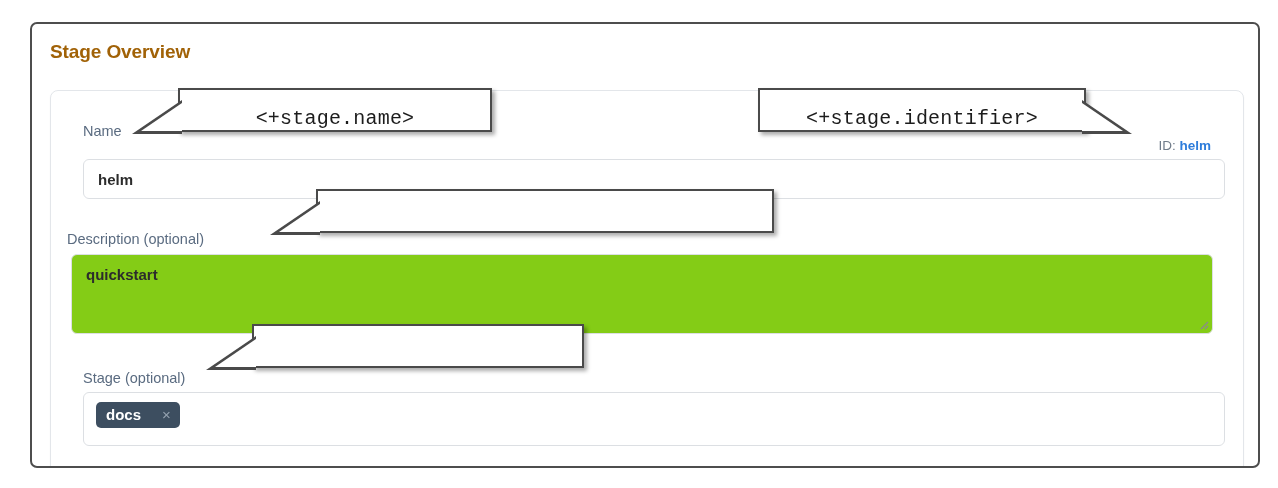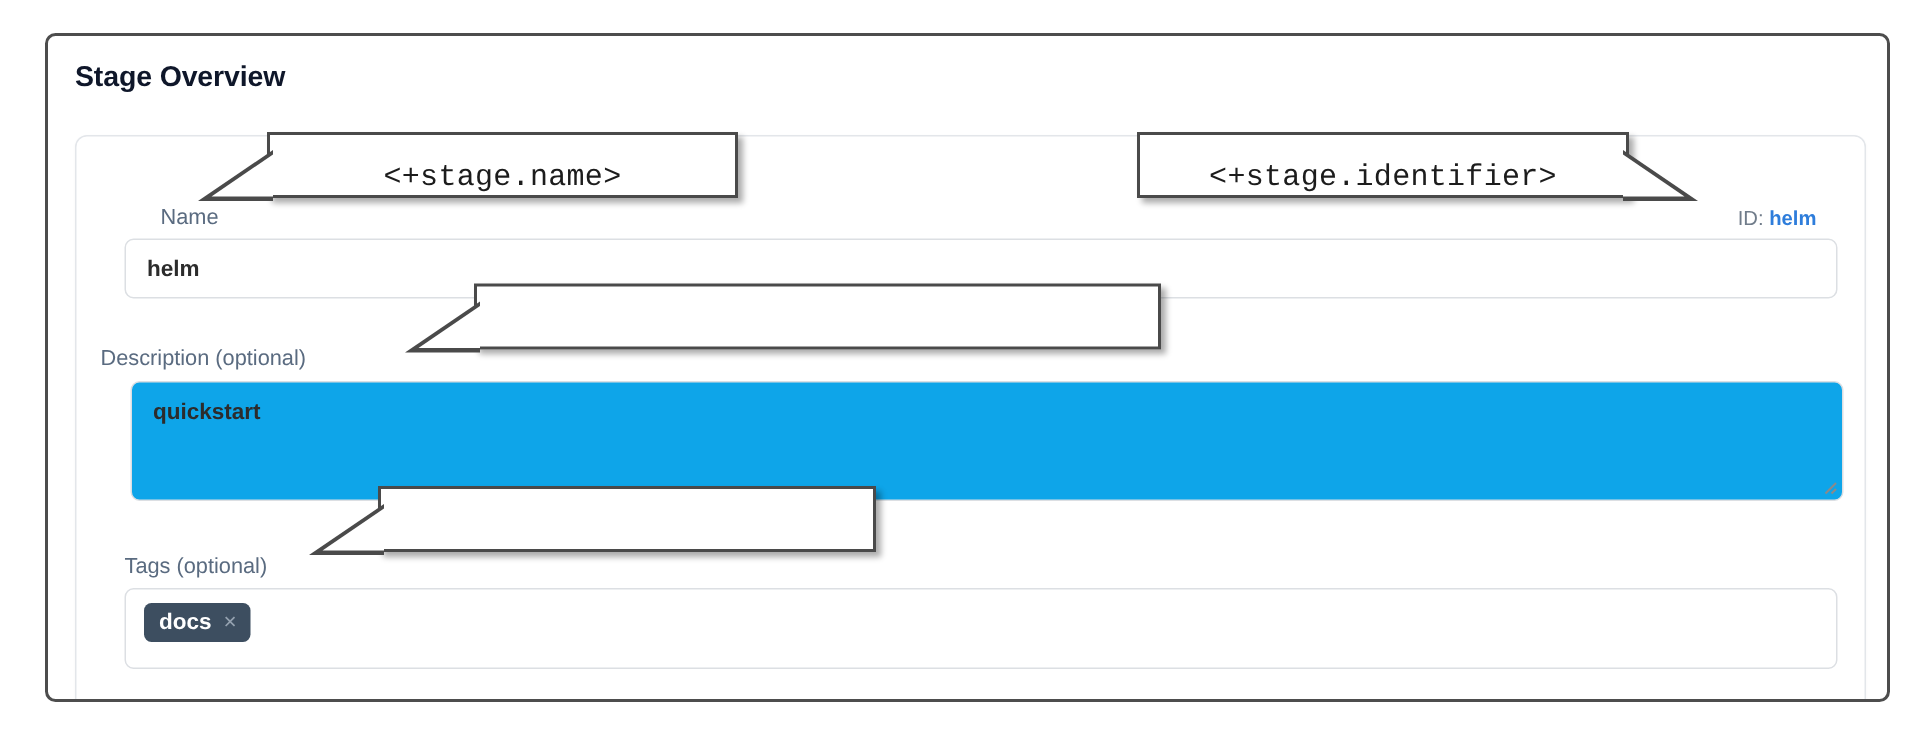--- a/index.html
+++ b/index.html
@@ -28,21 +28,21 @@
     box-sizing: border-box;
     overflow: hidden;
   }
 
   .panel-title {
     position: absolute;
     left: 18px;
     top: 17px;
     font-size: 19px;
     font-weight: bold;
-    color: #0f172a;
+    color: #a16207;
     letter-spacing: -0.1px;
   }
 
   
   .card {
     position: absolute;
     left: 18px;
     top: 66px;
     width: 1194px;
     height: 400px;
@@ -91,26 +91,26 @@
     font-size: 15px;
     font-weight: bold;
     color: #2c2c2c;
     padding: 0 14px;
     line-height: 38px;
     outline: none;
   }
 
   .textarea-box {
     position: absolute;
-    left: 36px;
+    left: 20px;
     width: 1142px;
     height: 80px;
     border: 1px solid #dcdfe3;
     border-radius: 6px;
-    background: #0ea5e9;
+    background: #84cc16;
     box-sizing: border-box;
     padding: 11px 14px;
     font-size: 15px;
     font-weight: bold;
     color: #2c2c2c;
   }
   .resize-grip {
     position: absolute;
     right: 3px;
     bottom: 3px;
@@ -125,21 +125,21 @@
     height: 54px;
     border: 1px solid #dcdfe3;
     border-radius: 6px;
     background: #ffffff;
     box-sizing: border-box;
     padding: 9px 12px;
   }
   .tag-chip {
     display: inline-flex;
     align-items: center;
-    gap: 8px;
+    gap: 21px;
     background: #3d4e60;
     color: #ffffff;
     border-radius: 5px;
     padding: 5px 9px 6px 10px;
     font-size: 15px;
     font-weight: bold;
     line-height: 1;
   }
   .tag-chip .tag-x {
     color: #95a2b0;
@@ -202,40 +202,40 @@
 </head>
 <body>
 
 <div class="frame">
 
   <div class="panel-title">Stage Overview</div>
 
   <div class="card">
 
     <div class="field">
-      <div class="field-label" style="left:32px; top:46px;margin-left:24px;">Name</div>
+      <div class="field-label" style="left:32px; top:32px;">Name</div>
       <div class="id-line" style="top:47px;text-align:center;">
         <span>ID:</span>
         <span class="id-value">helm</span>
       </div>
       <input class="text-input" style="top: 68px;" type="text" value="helm">
     </div>
 
     <div class="field">
       <div class="field-label" style="left:16px; top:140px;">Description (optional)</div>
       <div class="textarea-box" style="top:163px;">
         <span>quickstart</span>
         <svg class="resize-grip" viewBox="0 0 12 12">
           <path d="M11 4 L4 11 M11 8 L8 11" stroke="#8a8a8a" stroke-width="1.4" fill="none"></path>
         </svg>
       </div>
     </div>
 
     <div class="field">
-      <div class="field-label" style="left:32px; top:279px;">Tags (optional)</div>
+      <div class="field-label" style="left:32px; top:279px;">Stage (optional)</div>
       <div class="tags-box" style="top:301px;">
         <span class="tag-chip">
           <span>docs</span>
           <span class="tag-x">×</span>
         </span>
       </div>
     </div>
 
   </div>
 </div>

